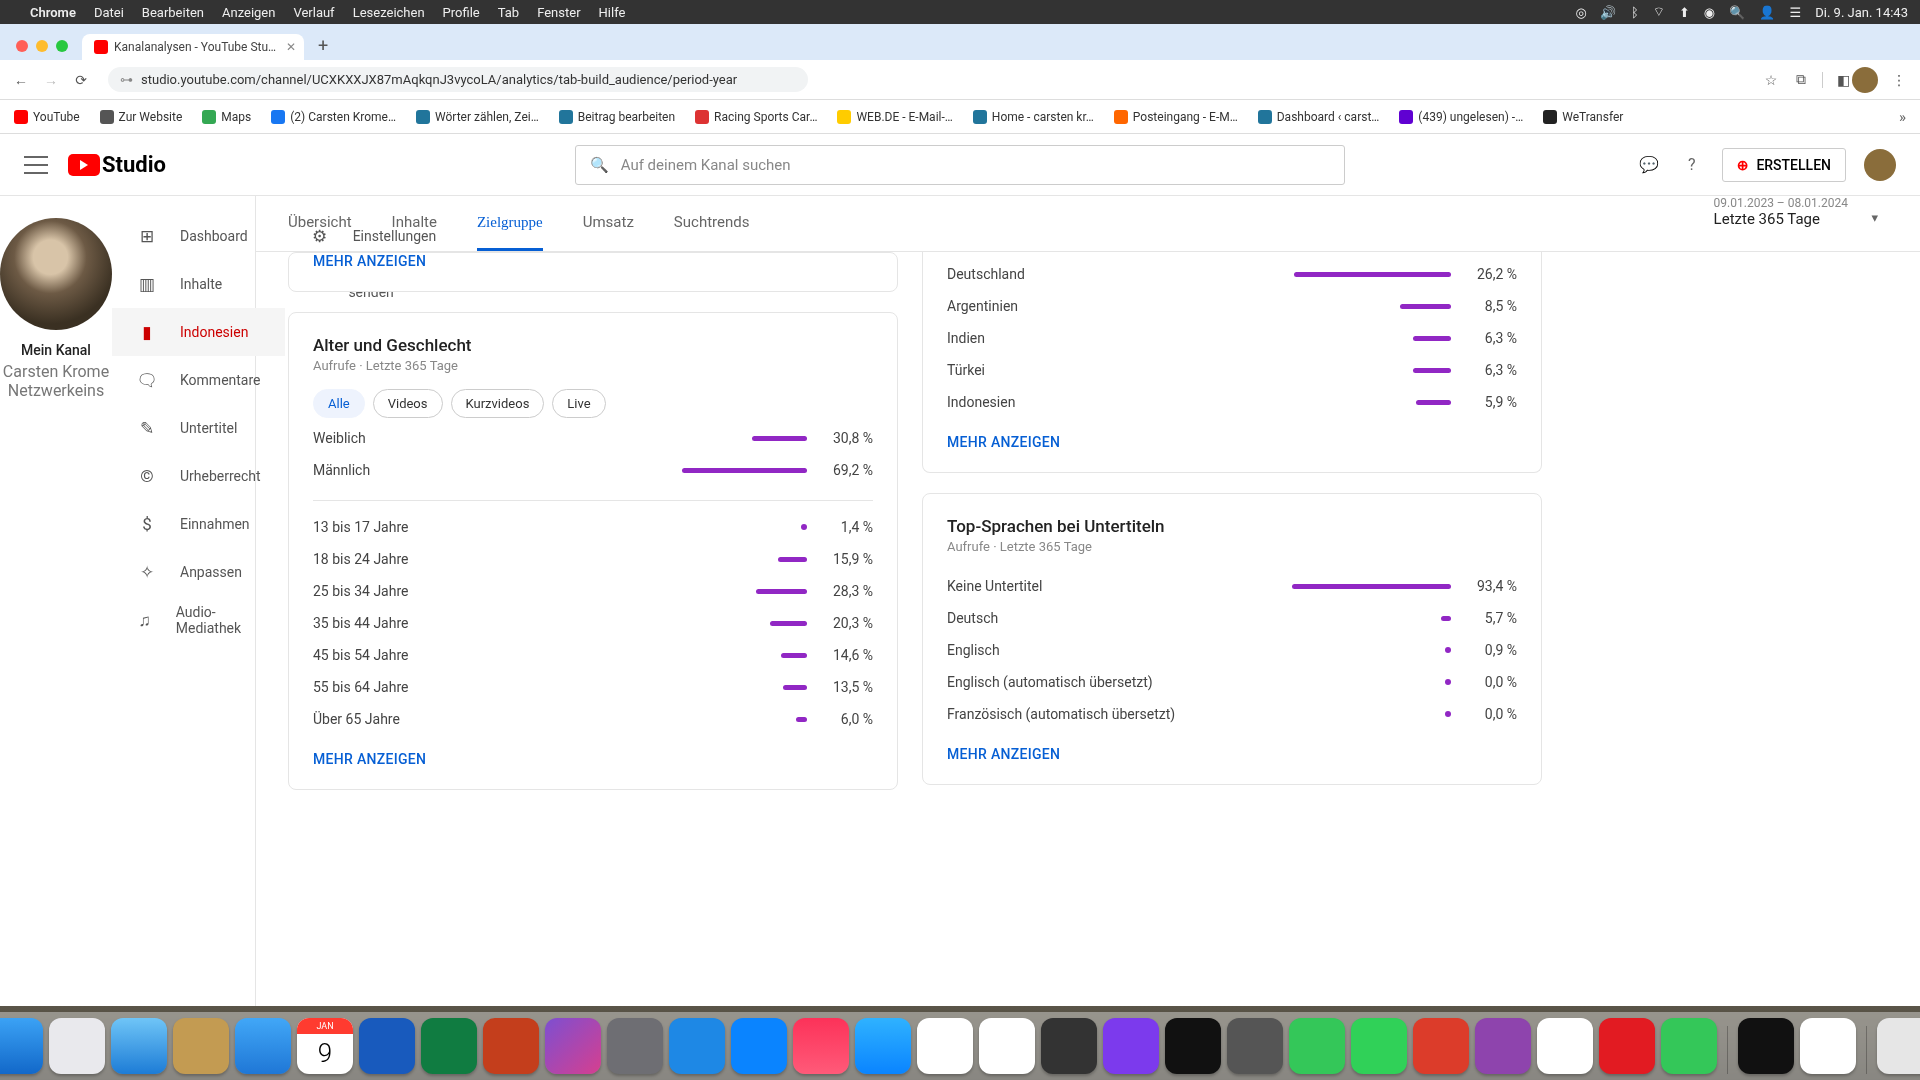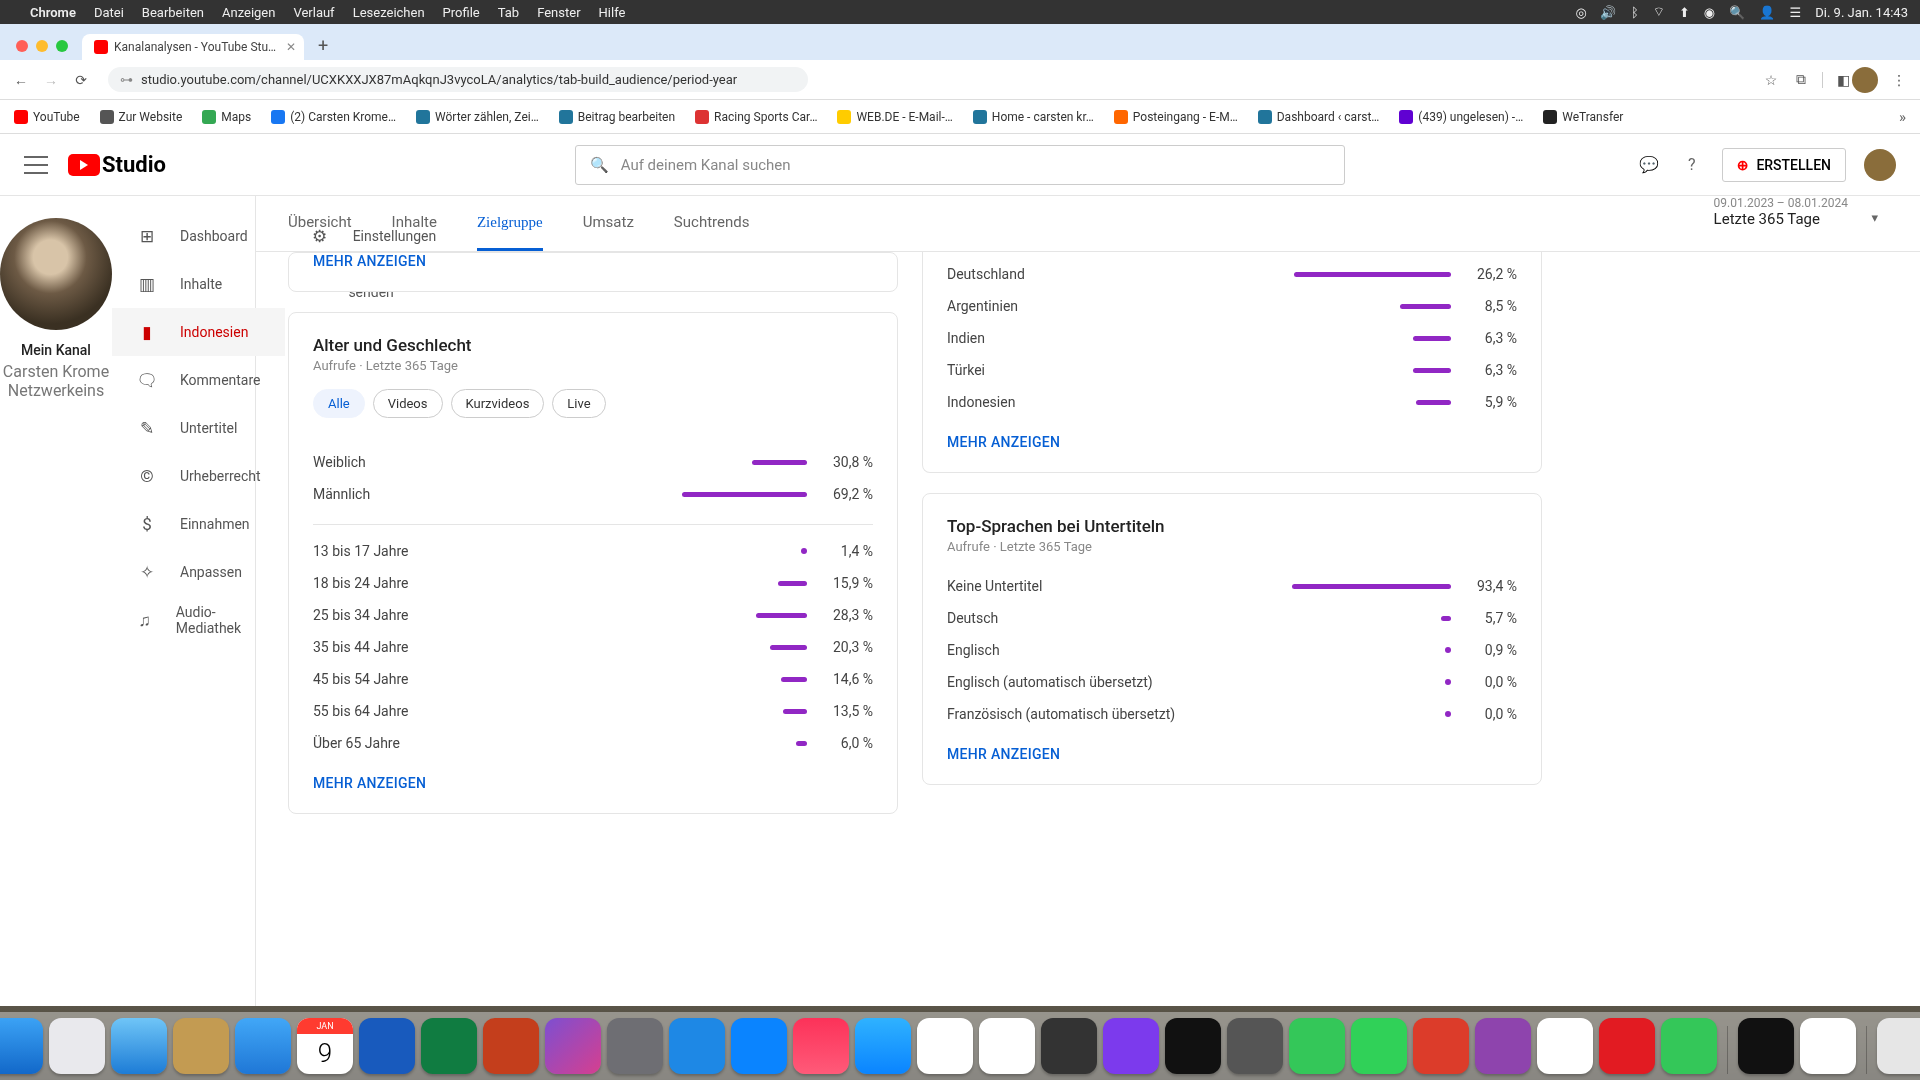--- a/index.html
+++ b/index.html
@@ -68,21 +68,21 @@
 .col { display:flex; flex-direction:column; gap:20px; }
 .col.left { flex:0 0 610px; }
 .col.right { flex:0 0 620px; margin-left:0; }
 
 .card { background:#fff; border:1px solid #e5e5e5; border-radius:8px; padding:22px 24px; }
 .card.stub { padding-top:0; }
 .more-link { color:#065fd4; font-size:14px; font-weight:500; cursor:pointer; letter-spacing:.3px; }
 .card-title { font-size:17px; font-weight:500; color:#222; margin-bottom:3px; }
 .card-sub { font-size:13px; color:#888; margin-bottom:16px; }
 
-.chips { display:flex; gap:8px; margin-bottom:28px; }
+.chips { display:flex; gap:8px; margin-bottom:4px; }
 .chip { border:1px solid #ccc; border-radius:18px; padding:6px 14px; font-size:13px; cursor:pointer; color:#333; background:#fff; }
 .chip.active { background:#eef3fd; color:#065fd4; border-color:#eef3fd; }
 
 .bar-row { display:flex; align-items:center; height:32px; font-size:14px; color:#444; }
 .bar-row .lbl { flex:0 0 44%; }
 .bar-row .barwrap { flex:1; display:flex; justify-content:flex-end; padding-right:10px; }
 .bar-row .bar { height:5px; background:#9127c4; border-radius:3px; }
 .bar-row .bar.dot { width:6px; height:6px; border-radius:50%; }
 .bar-row .val { flex:0 0 56px; text-align:right; }
 .divider { height:1px; background:#e5e5e5; margin:14px 0 10px; }

